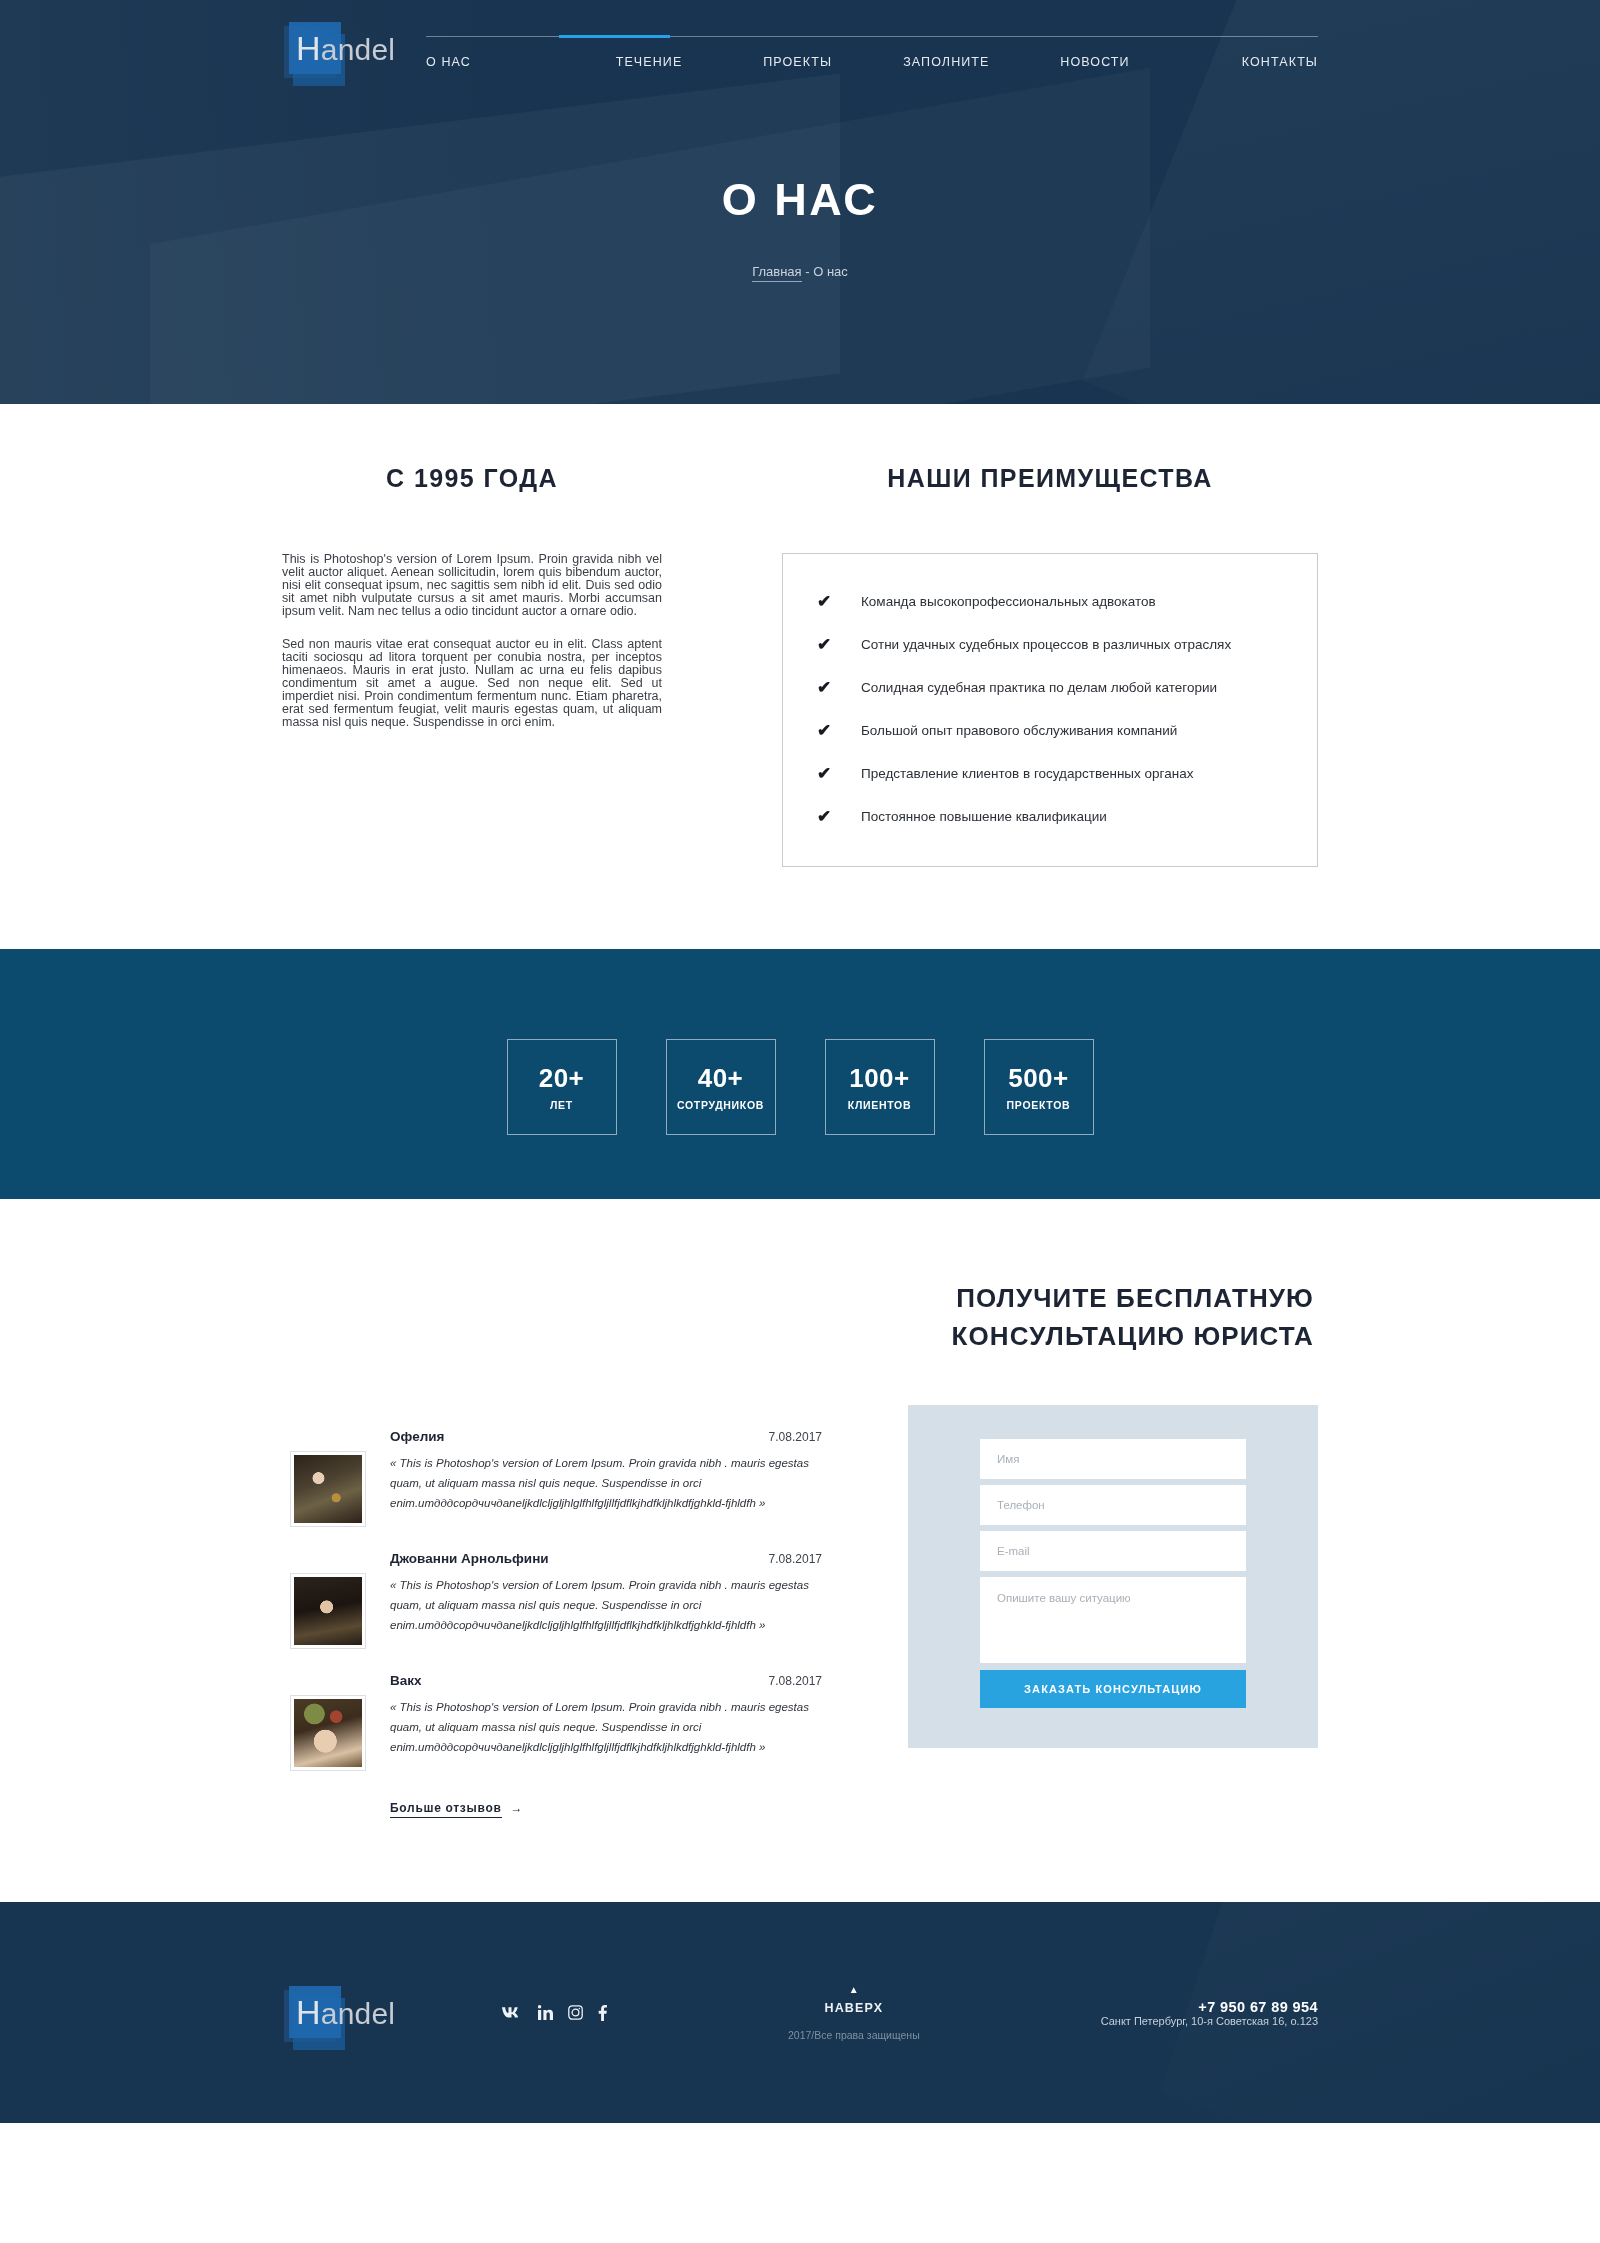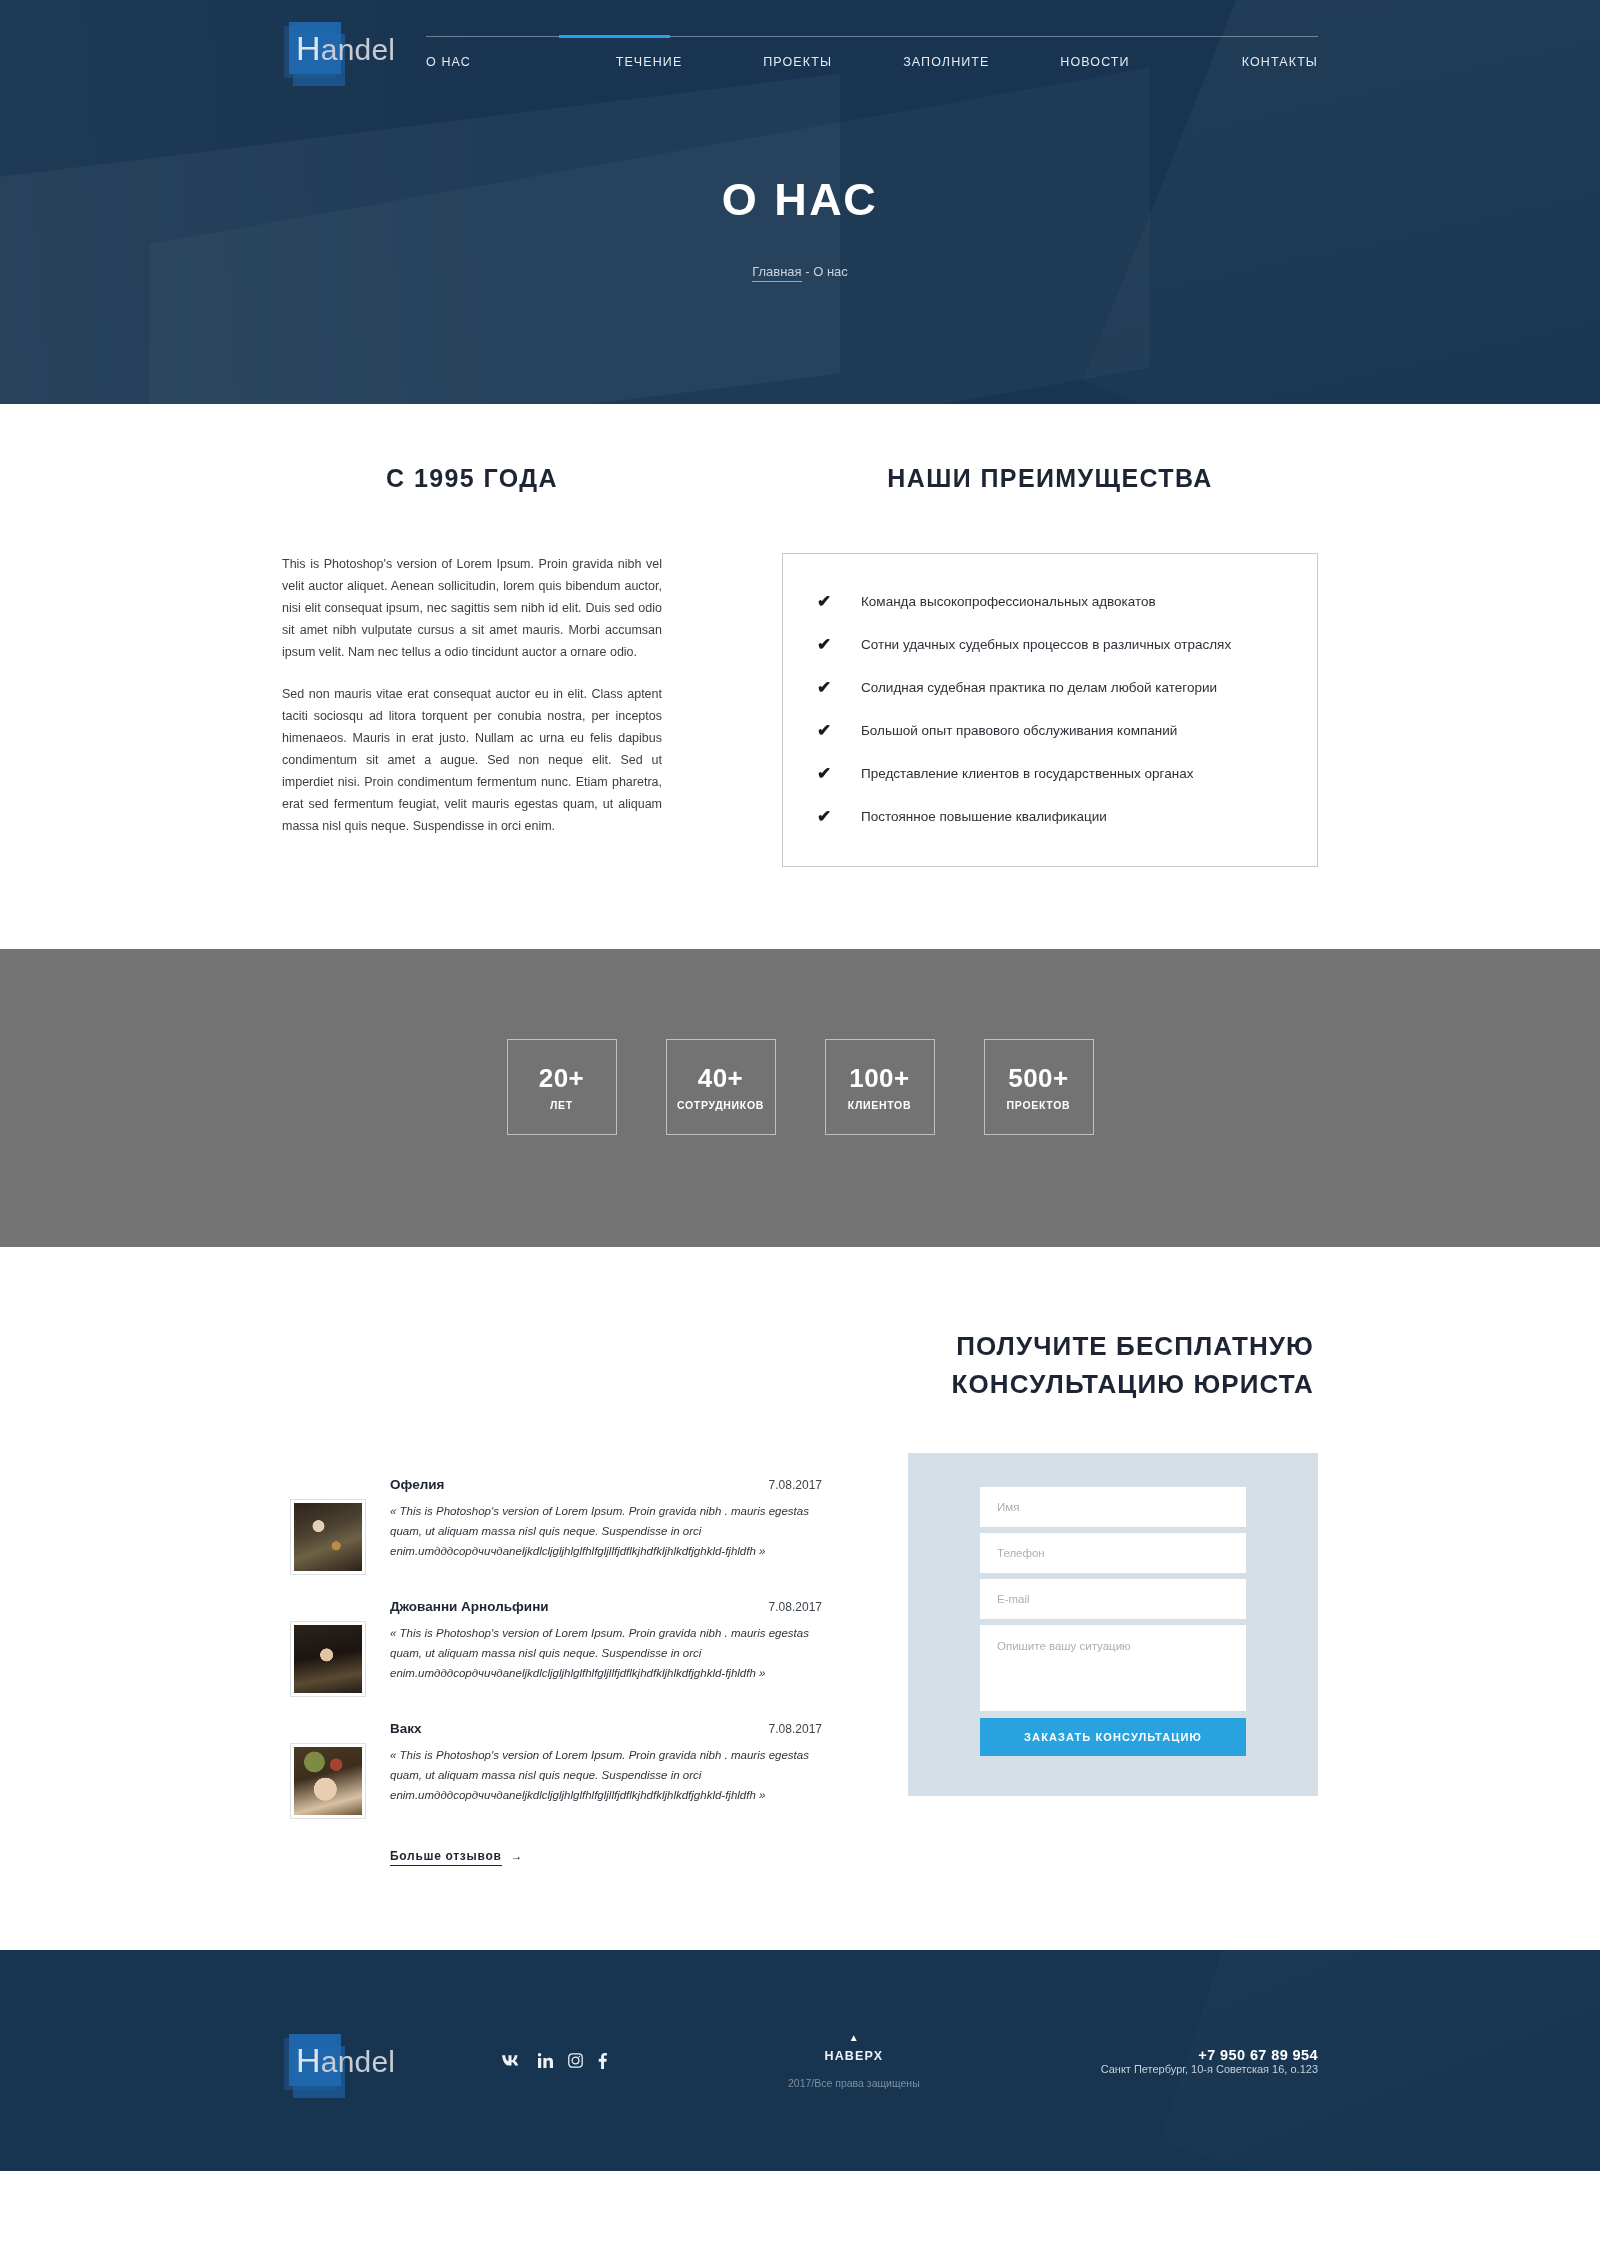--- a/index.html
+++ b/index.html
@@ -148,21 +148,21 @@
   .sec-title {
     text-align: center;
     font-size: 25px;
     font-weight: bold;
     letter-spacing: 1.4px;
     color: #1d2433;
     margin-bottom: 60px;
   }
   .para {
     font-size: 12.5px;
-    line-height: 22px;
+    line-height: 13px;
     color: #3a3f46;
     text-align: justify;
   }
   .para + .para { margin-top: 20px; }
 
   .adv-box {
     border: 1px solid #c6cbd2;
     padding: 26px 34px 28px;
   }
   .adv-list { list-style: none; }
@@ -177,22 +177,22 @@
     flex: 0 0 auto;
     width: 44px;
     font-size: 17px;
     color: #171b21;
     font-weight: bold;
     line-height: 1;
   }
 
   
   .stats {
-    background: #737373;
-    padding: 90px 0 112px;
+    background: #0c4a6e;
+    padding: 90px 0 64px;
   }
   .stats-row {
     display: flex;
     justify-content: center;
     gap: 49px;
   }
   .stat {
     width: 110px; height: 96px;
     border: 1px solid rgba(255,255,255,0.55);
     display: flex;

